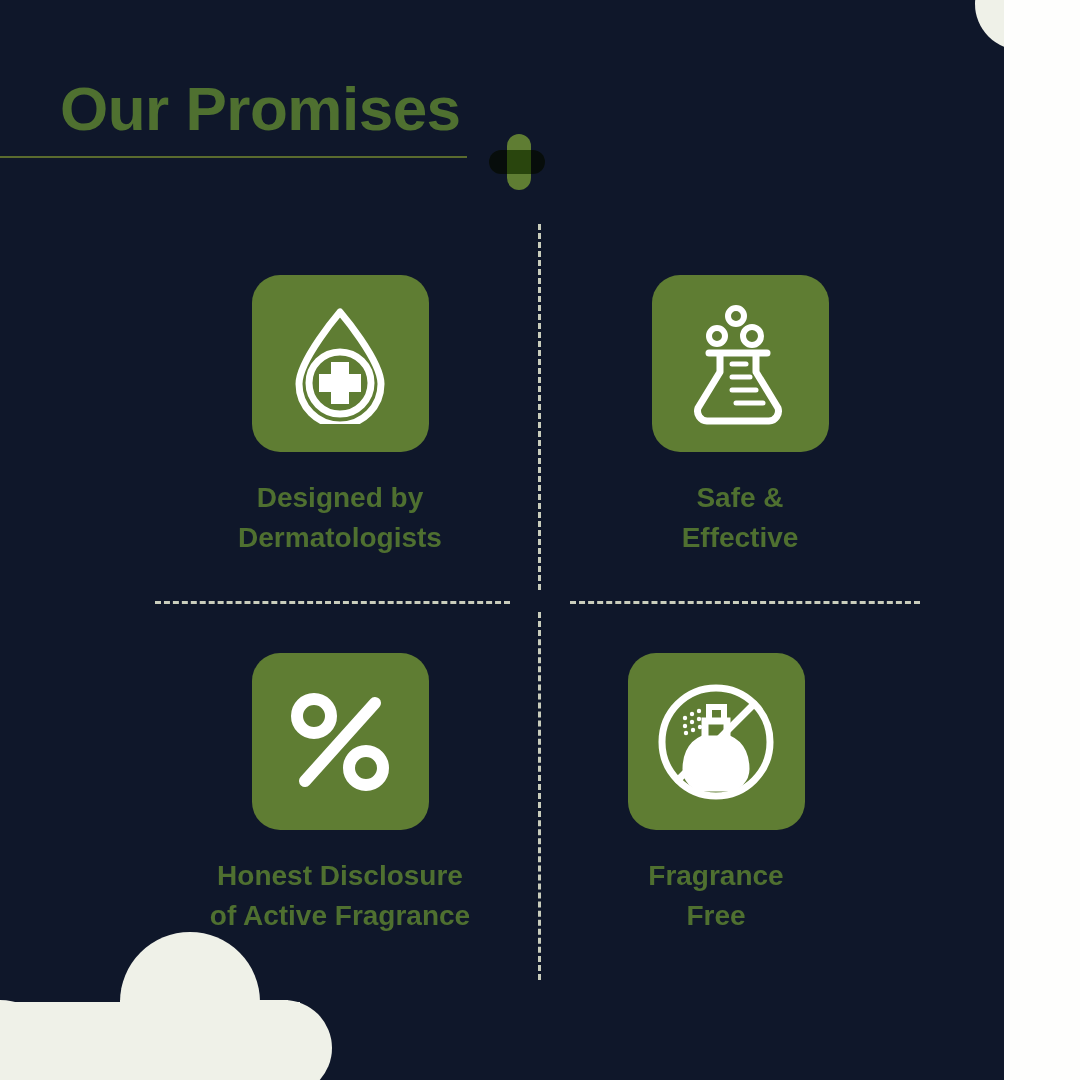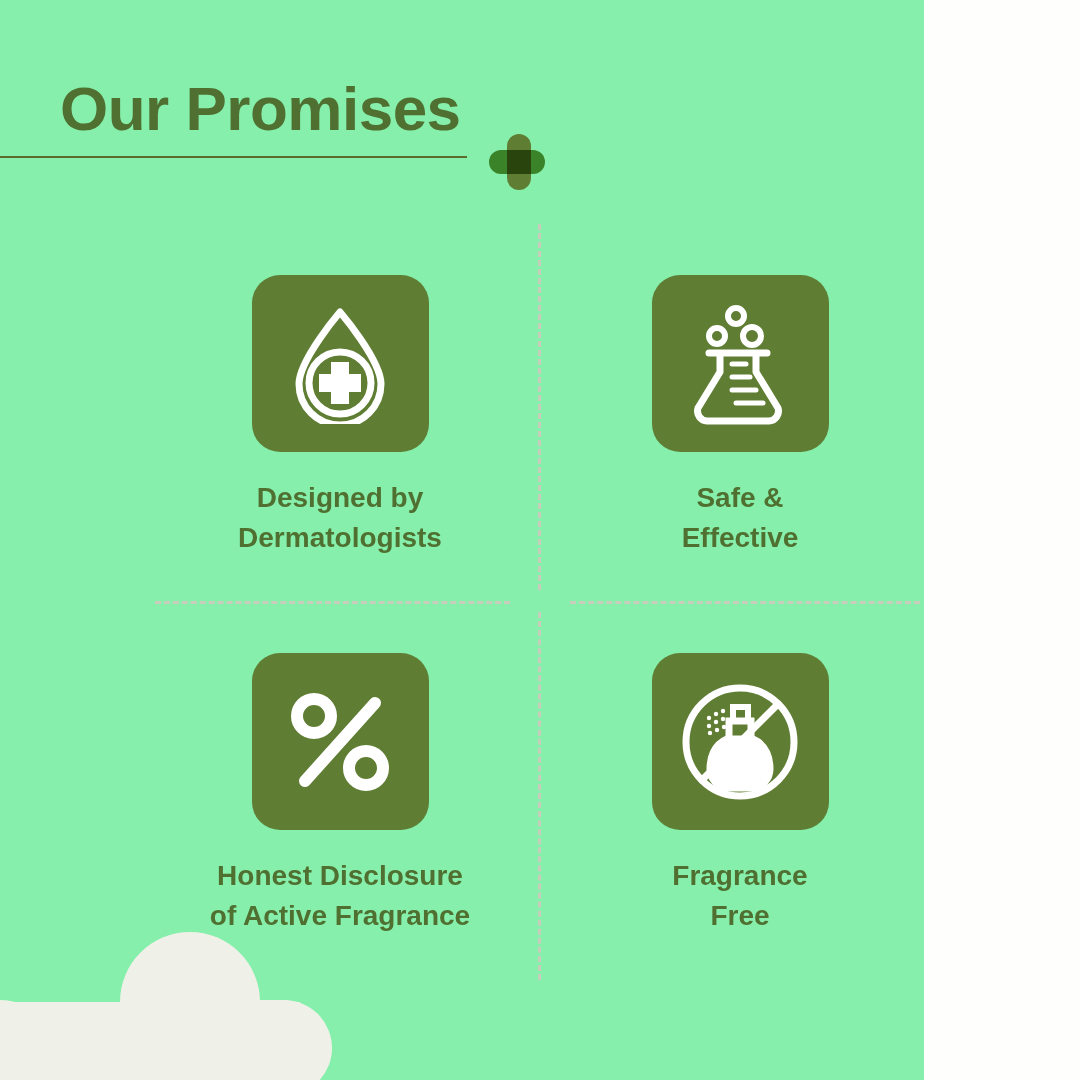--- a/index.html
+++ b/index.html
@@ -8,24 +8,24 @@
   }
   body {
     width: 1080px;
     height: 1080px;
     background: #FEFEFD;
     font-family: "Liberation Sans", sans-serif;
     overflow: hidden;
   }
   #canvas {
     position: relative;
-    width: 924px;
+    width: 1004px;
     height: 1080px;
     overflow: hidden;
-    background: #86efac;
+    background: #0f172a;
   }
 
   
   .cloud-blob {
     position: absolute;
     background: #EFF1E8;
     border-radius: 50%;
   }
   .cloud-rect {
     position: absolute;
@@ -123,21 +123,21 @@
     height: 720px;
   }
   .promise-item {
     position: absolute;
     width: 420px;
     text-align: center;
   }
   #promise-item-0 { left: 130px; top: 20px; }
   #promise-item-1 { left: 530px; top: 20px; }
   #promise-item-2 { left: 130px; top: 398px; }
-  #promise-item-3 { left: 530px; top: 398px; }
+  #promise-item-3 { left: 506px; top: 398px; }
 
   .promise-tile {
     width: 177px;
     height: 177px;
     margin: 0 auto;
     border-radius: 28px;
     background: #5F7D33;
     display: flex;
     align-items: center;
     justify-content: center;

